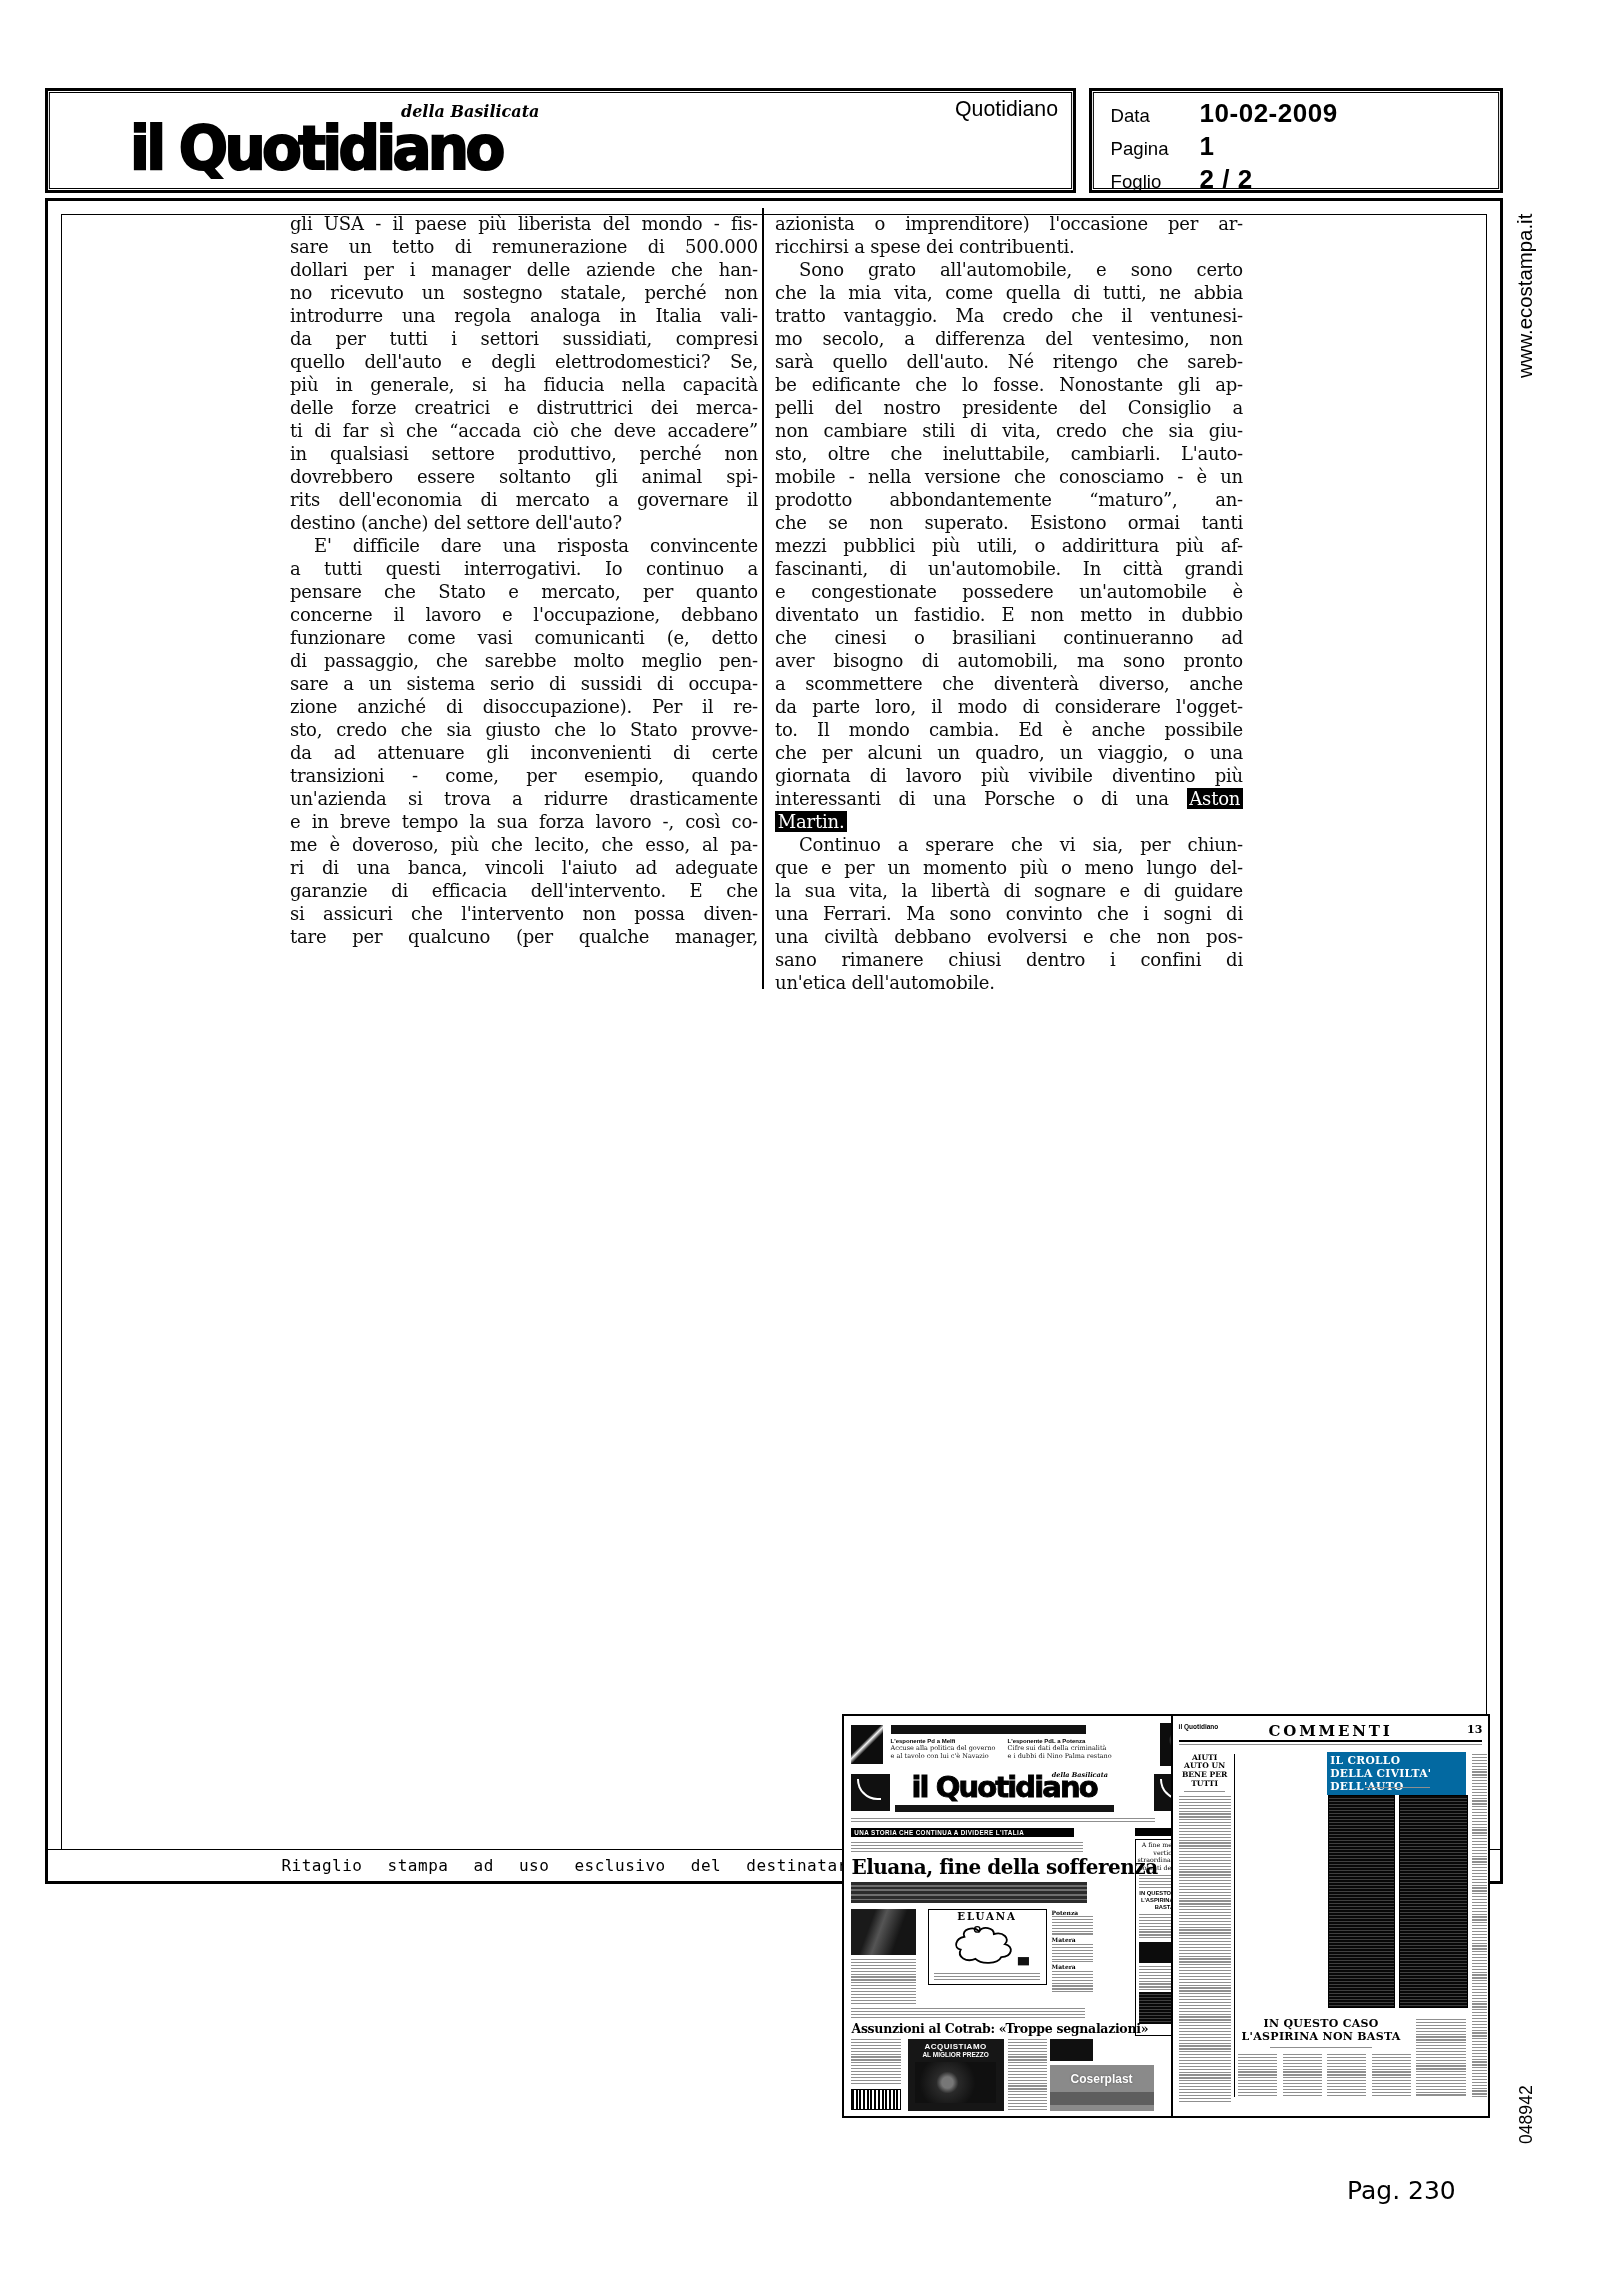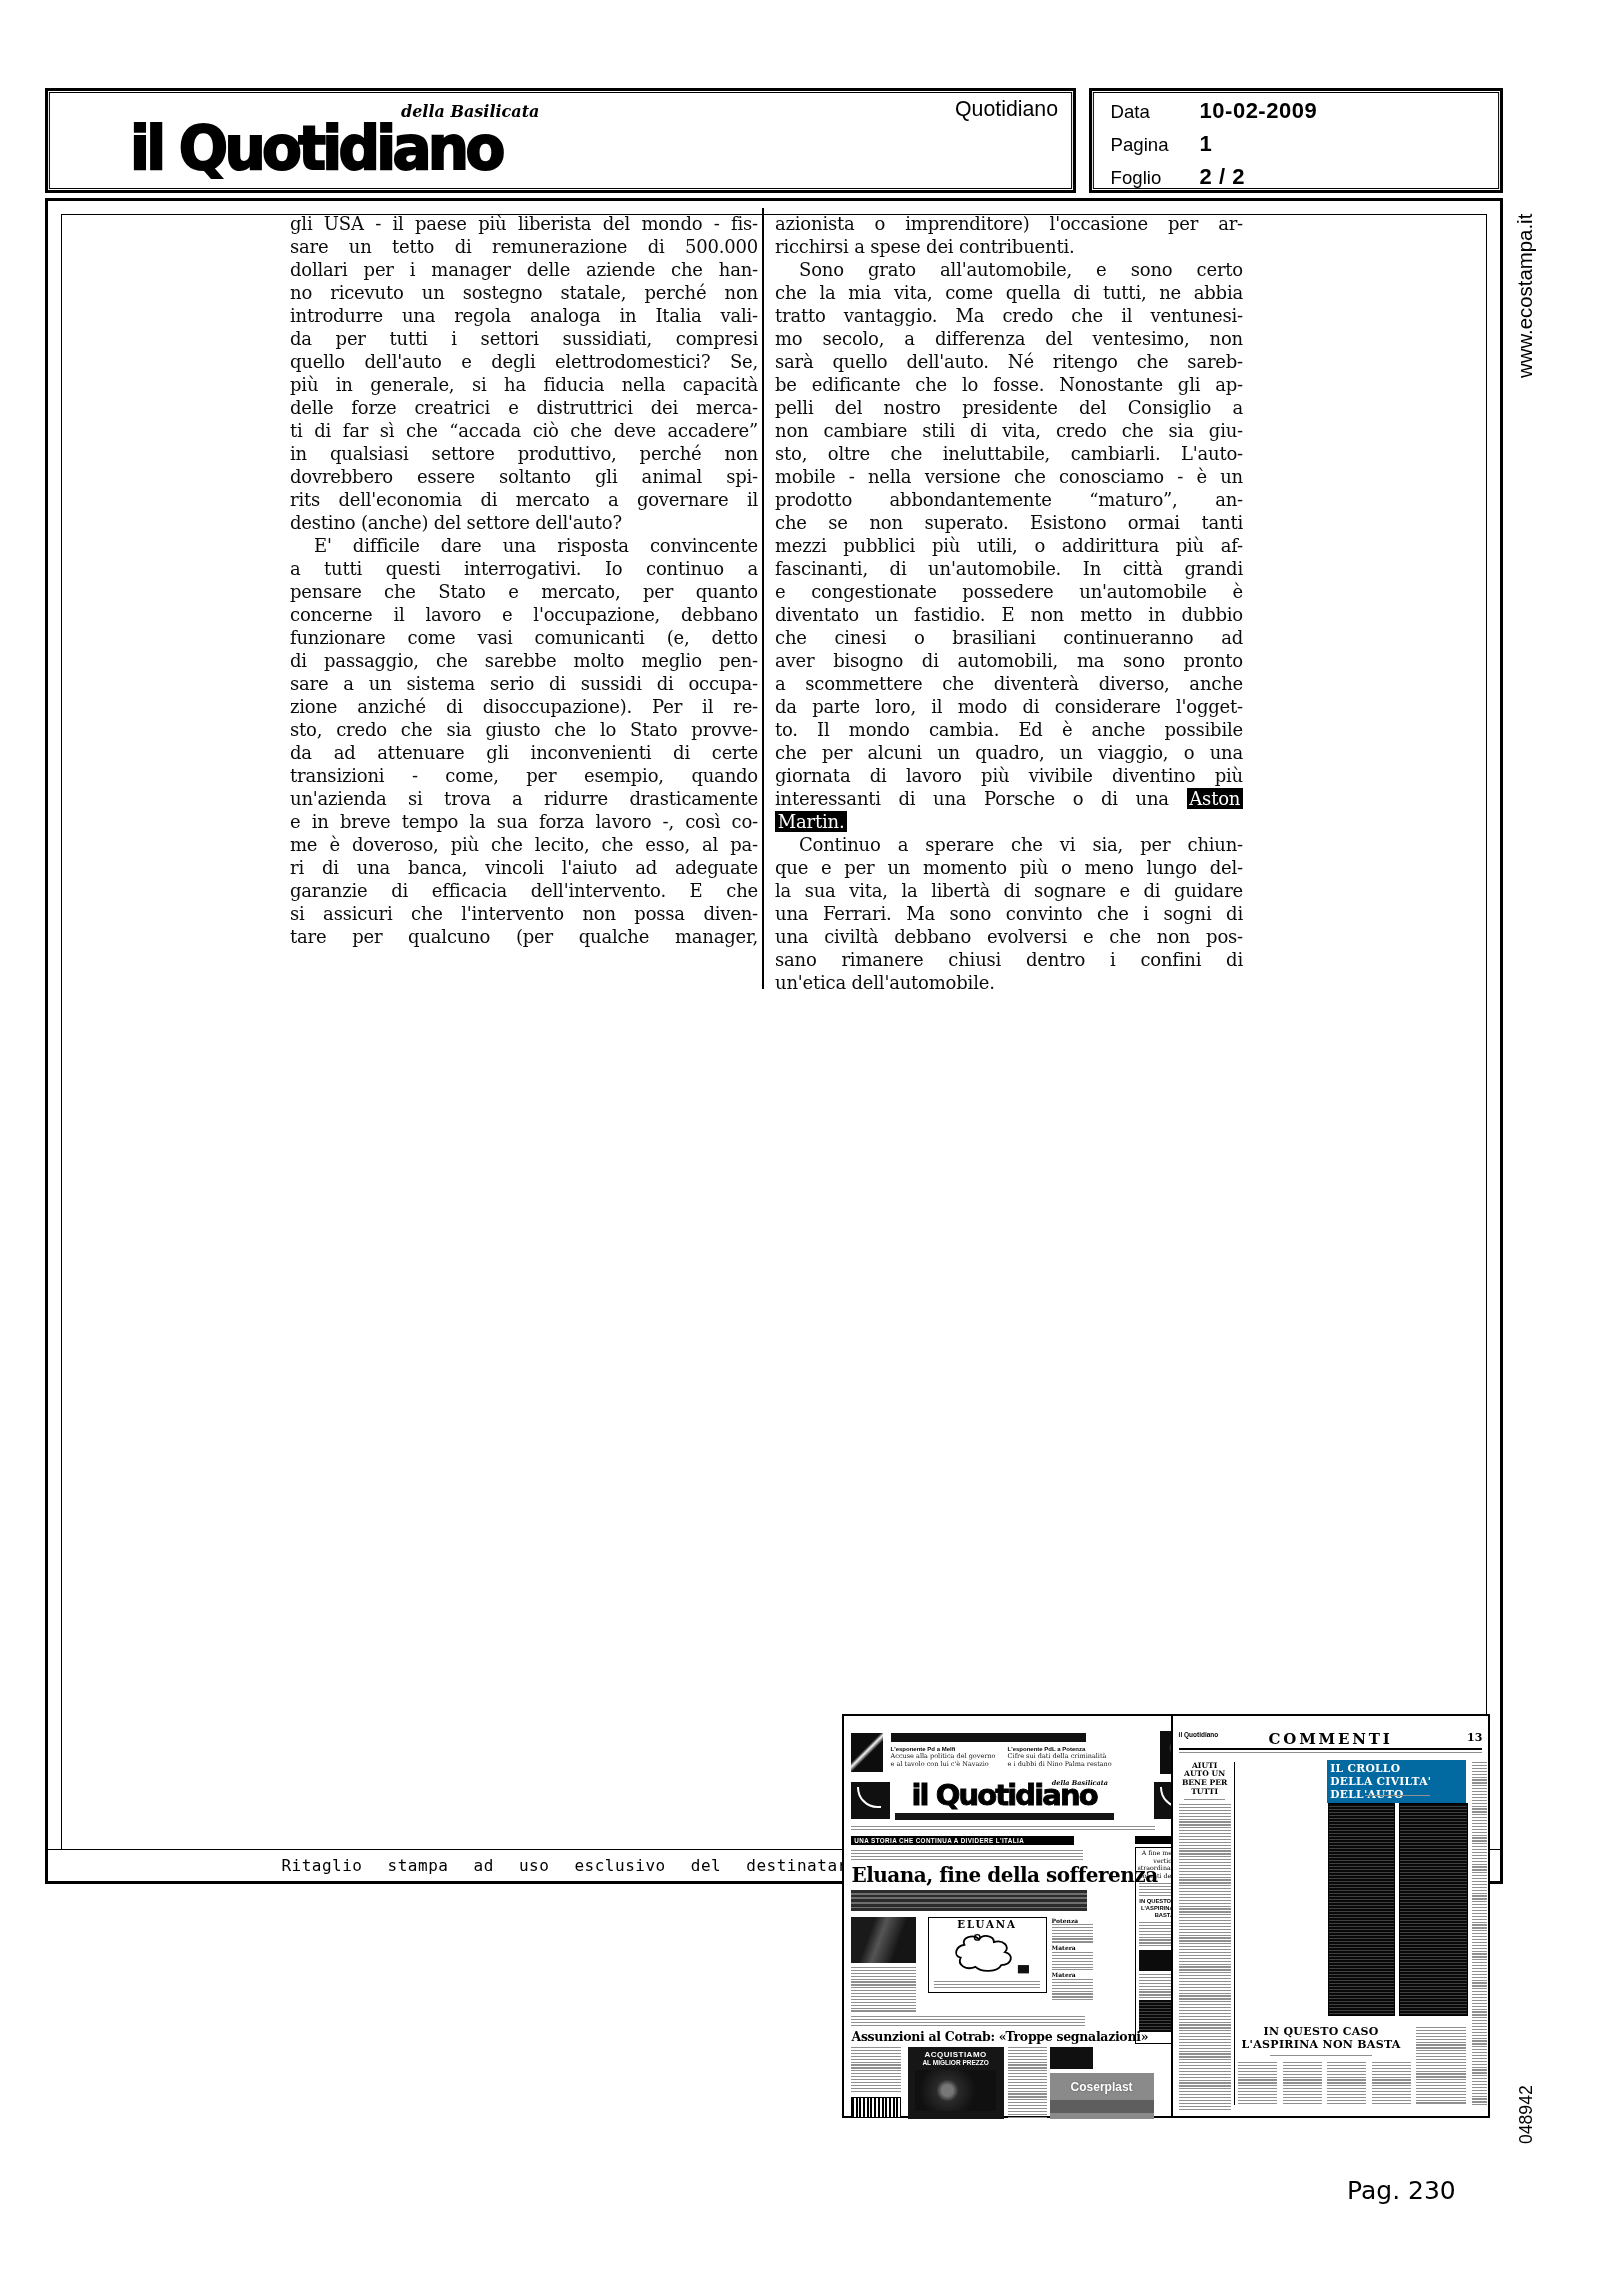--- a/index.html
+++ b/index.html
@@ -13,21 +13,21 @@
   #data-box     { left:1089px; top:88px; width:414px; height:105px; }
 
   #quotidiano-label { position:absolute; right:15px; top:5.6px; font-size:21.3px; color:#000; }
 
   #logo { position:absolute; left:82px; top:7.4px; width:399px; height:93px; }
   #logo-small { position:absolute; left:271px; top:3.7px; font-family:"DejaVu Serif",serif; font-style:italic; font-weight:bold; font-size:16px; letter-spacing:0; white-space:nowrap; }
   #logo-main { position:absolute; left:0; top:15px; font-family:"DejaVu Sans",sans-serif; font-weight:bold; font-size:58px; letter-spacing:-3.7px; -webkit-text-stroke:2px #000; white-space:nowrap; transform:scaleY(1.04); transform-origin:left top; }
 
   .data-row { position:absolute; left:18.6px; display:flex; align-items:baseline; }
   .data-row .lbl { width:89px; font-size:18.6px; }
-  .data-row .val { font-weight:bold; font-size:22px; letter-spacing:0.5px; }
+  .data-row .val { font-weight:bold; font-size:26px; letter-spacing:0.5px; }
   #row-data   { top:6.5px; }
   #row-pagina { top:40px; }
   #row-foglio { top:73px; }
 
   
   #main-frame { position:absolute; left:45px; top:198px; width:1458px; height:1686px; border:3.7px solid #000; background:#fff; }
   #inner-frame { position:absolute; left:13px; right:13px; top:13px; bottom:32px; border:1.9px solid #000; border-bottom:none; }
   #footer-strip { position:absolute; left:0; right:0; bottom:0; height:32px; border-top:1.9px solid #000; background:#fff; display:flex; align-items:center; justify-content:center; }
   #footer-notice { font-family:"DejaVu Sans Mono","Liberation Mono",monospace; font-size:16px; word-spacing:15px; letter-spacing:0.5px; transform:translateX(-83px); white-space:nowrap; }
 
@@ -54,21 +54,21 @@
   #thumb-comments { left:1171px; width:319px; }
   .tin { position:absolute; inset:5.6px; }
 
   
   .mt   { background-image:repeating-linear-gradient(to bottom,#8f8f8f 0 1.2px,rgba(0,0,0,0) 1.2px 2.9px); }
   .mt-d { background-image:repeating-linear-gradient(to bottom,#080808 0 2.2px,#404040 2.2px 3px); }
   .mt-m { background-image:repeating-linear-gradient(to bottom,#2b2b2b 0 2.8px,#6e6e6e 2.8px 4.6px); }
   .barcode { background-image:repeating-linear-gradient(to right,#000 0 1.9px,#fff 1.9px 3.7px); }
   .pbox { background:#101010; }
 
-  .t-abs { position:absolute;margin-top:8px; }
+  .t-abs { position:absolute; }
 
   
   #tf-banner { background:#111; }
   .tf-brief-head { font-size:6px; font-weight:bold; line-height:6.5px; }
   .tf-brief { font-size:6.5px; line-height:8px; font-family:"DejaVu Serif",serif; color:#111; }
   #tf-masthead { font-family:"DejaVu Sans",sans-serif; font-weight:bold; font-size:29px; letter-spacing:-1.9px; -webkit-text-stroke:0.9px #000; white-space:nowrap; }
   #tf-masthead-small { font-family:"DejaVu Serif",serif; font-weight:bold; font-style:italic; font-size:6.5px; white-space:nowrap; }
   #tf-kicker { background:#000; color:#fff; font-size:6.3px; font-weight:bold; letter-spacing:0.4px; line-height:9.3px; padding-left:2.8px; white-space:nowrap; overflow:hidden; }
   #tf-headline { font-family:"DejaVu Serif",serif; font-weight:bold; font-size:20px; letter-spacing:-0.5px; white-space:nowrap; }
   #tf-map-box { border:1.9px solid #000; }

